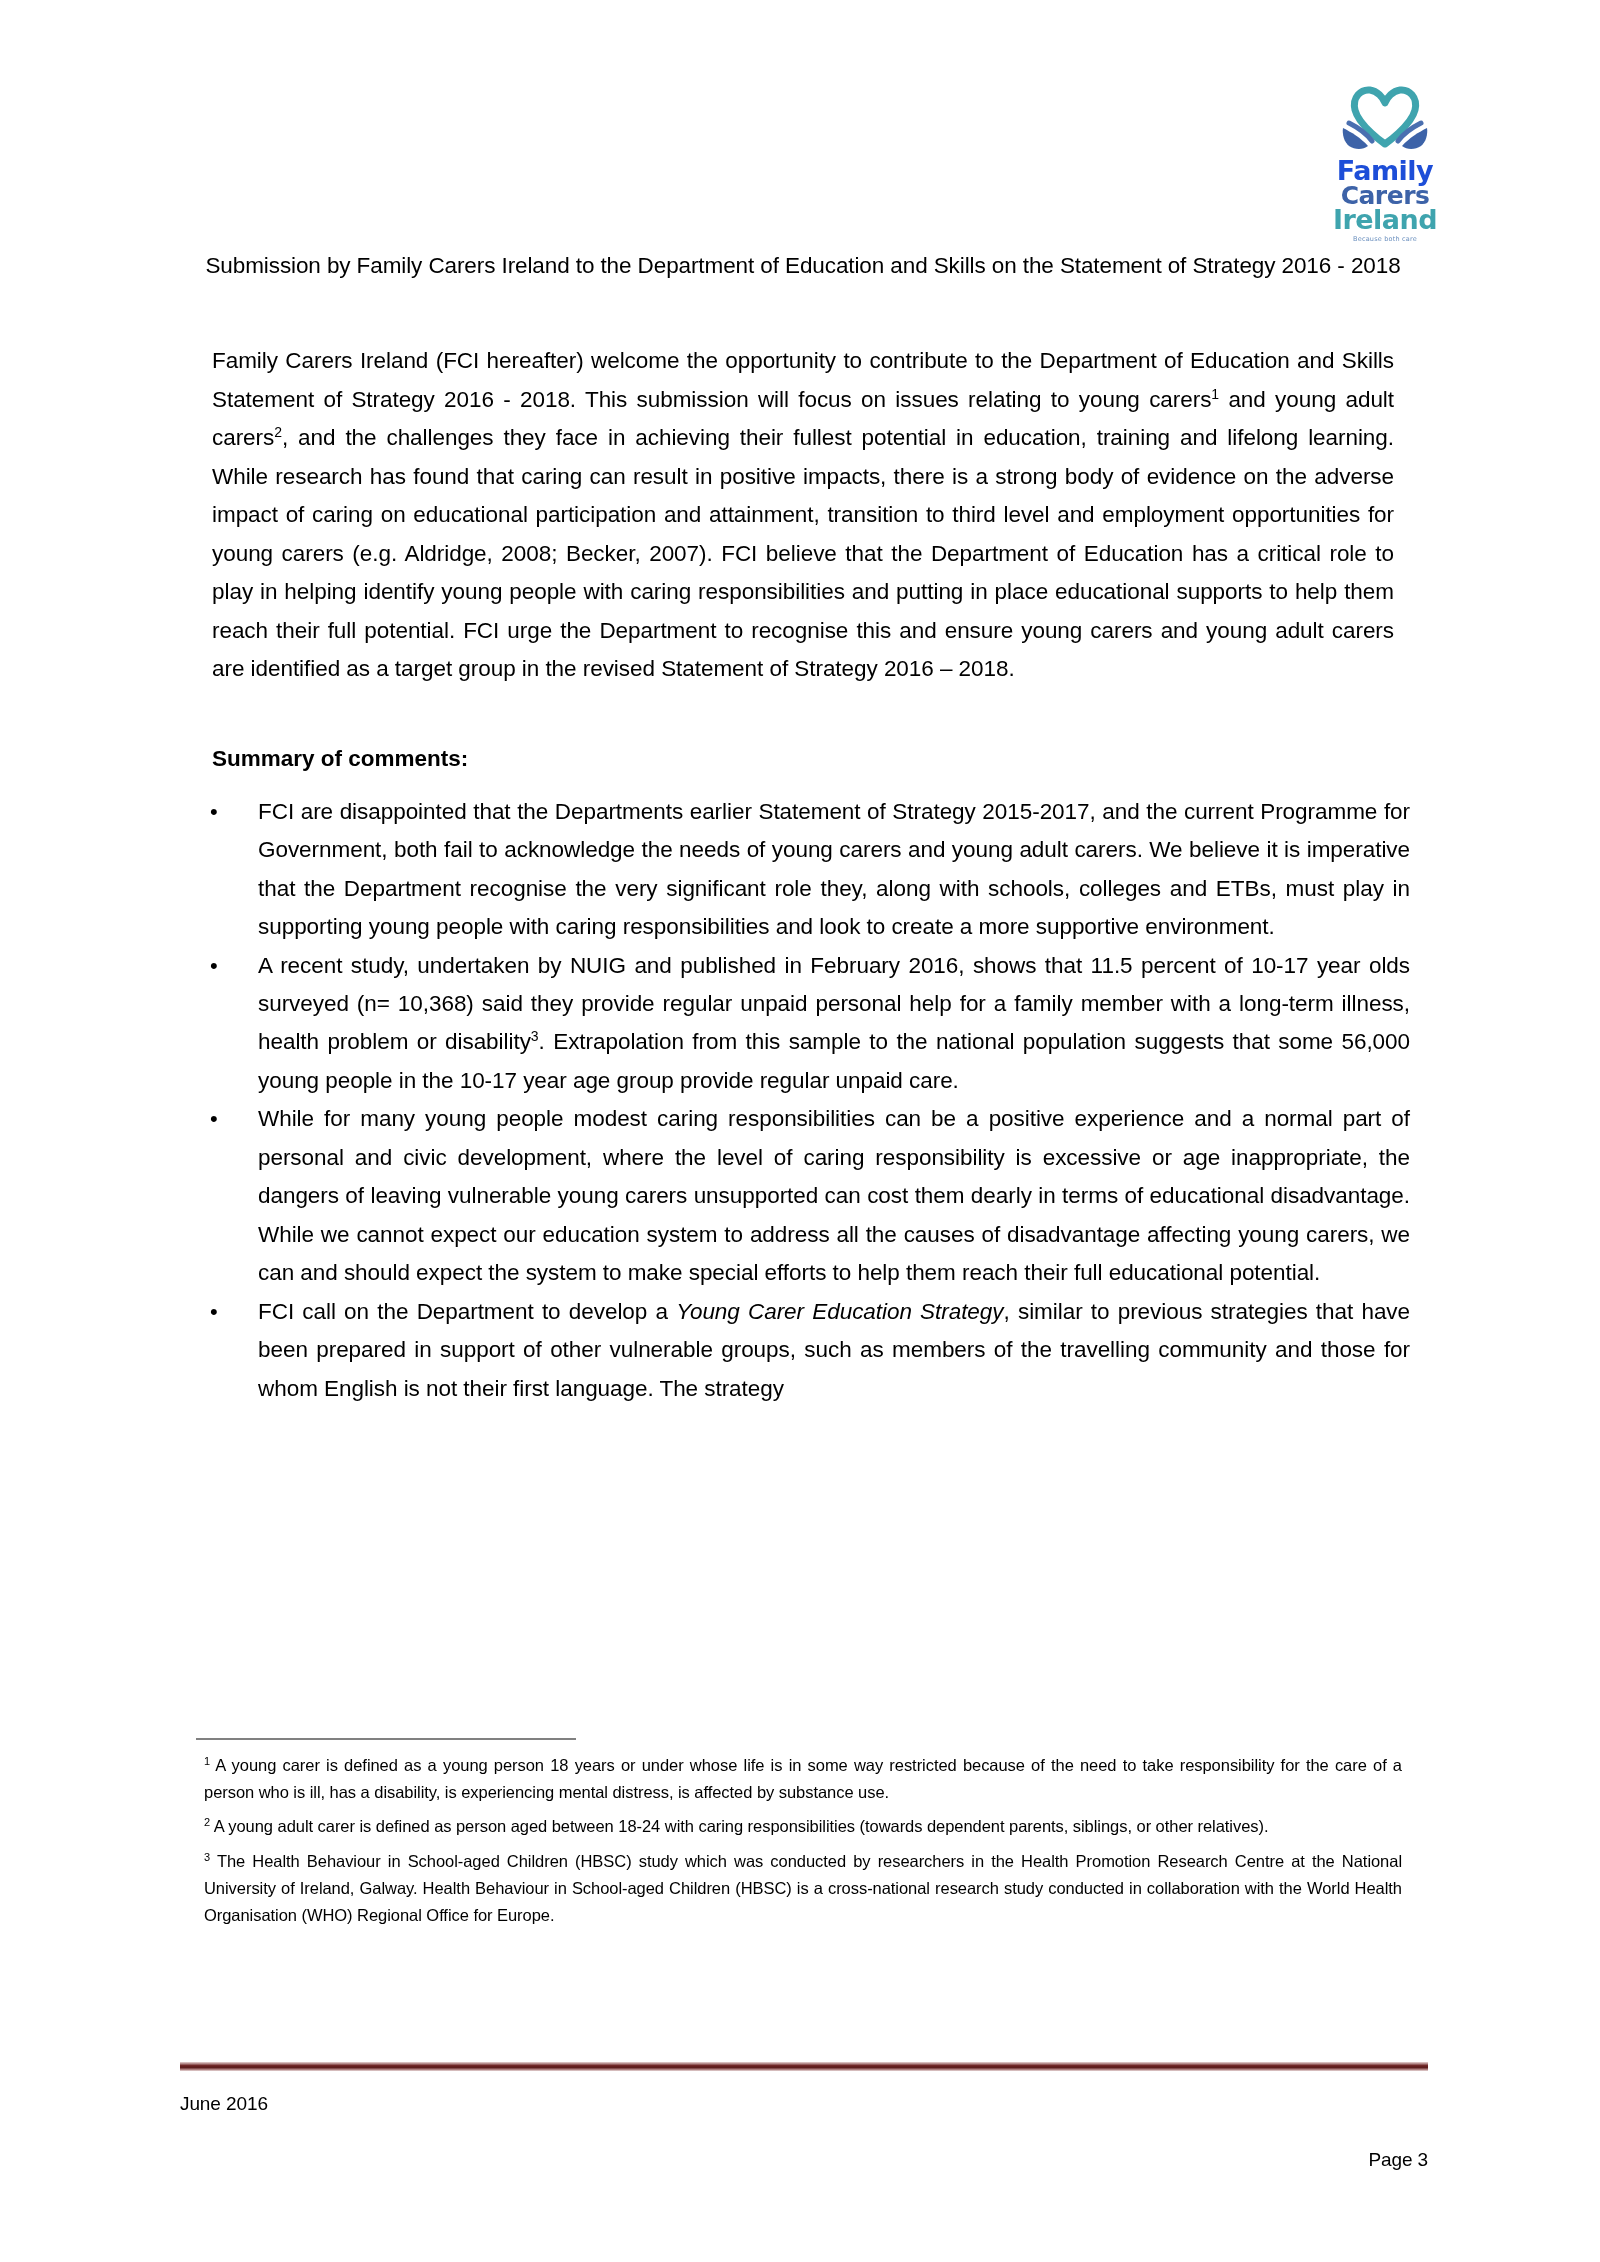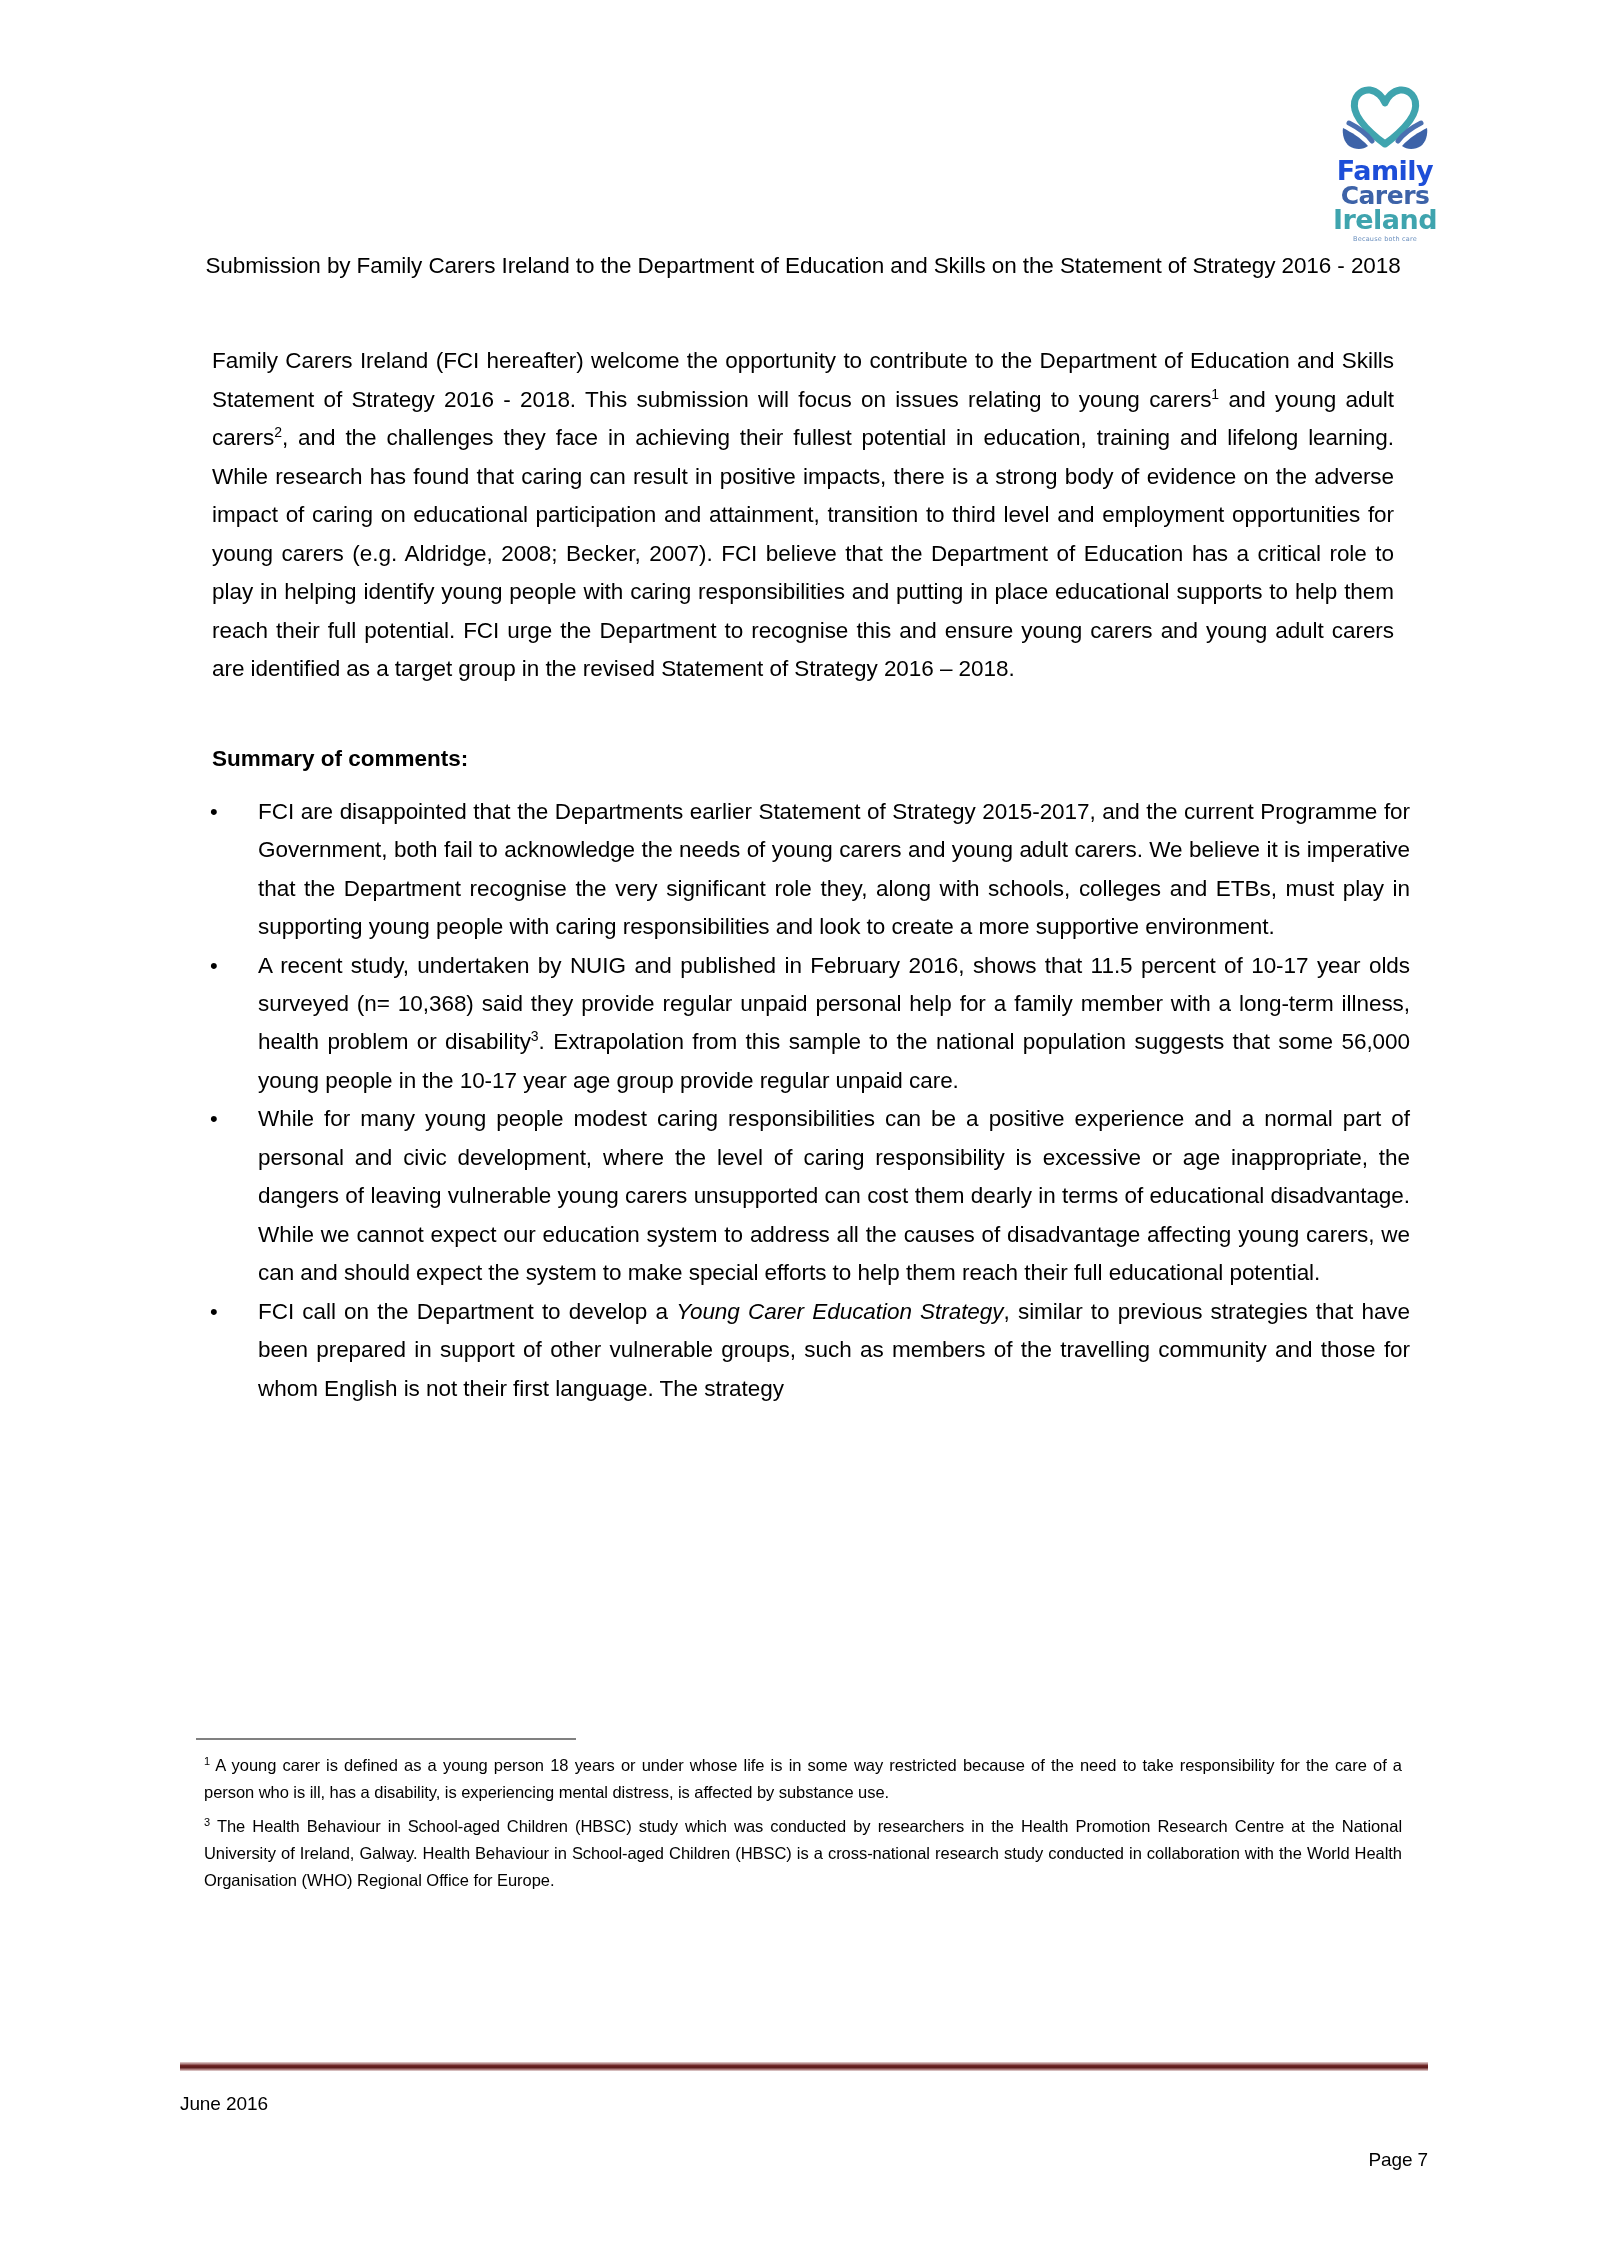--- a/index.html
+++ b/index.html
@@ -224,25 +224,26 @@
 
       <li><span>FCI call on the Department to develop a </span><em>Young Carer Education Strategy</em><span>, similar to previous strategies that have been prepared in support of other vulnerable groups, such as members of the travelling community and those for whom English is not their first language. The strategy</span></li>
     </ul>
   </div>
 
   <div class="footnotes">
     <div class="fn-rule"></div>
 
     <p class="fn-item"><sup>1</sup><span> A young carer is defined as a young person 18 years or under whose life is in some way restricted because of the need to take responsibility for the care of a person who is ill, has a disability, is experiencing mental distress, is affected by substance use.</span></p>
 
+    <p class="fn-item"><sup>2</sup><span> A young adult carer is defined as person aged between 18-24 with caring responsibilities (towards dependent parents, siblings, or other relatives).</span></p>
 
     <p class="fn-item"><sup>3</sup><span> The Health Behaviour in School-aged Children (HBSC) study which was conducted by researchers in the Health Promotion Research Centre at the National University of Ireland, Galway. Health Behaviour in School-aged Children (HBSC) is a cross-national research study conducted in collaboration with the World Health Organisation (WHO) Regional Office for Europe.</span></p>
   </div>
 
   <div class="footer">
     <div class="footer-rule"></div>
     <div class="footer-row">
       <div class="footer-date">June 2016</div>
-      <div class="footer-page">Page 7</div>
+      <div class="footer-page">Page 3</div>
     </div>
   </div>
 
 </div>
 
 </body></html>

